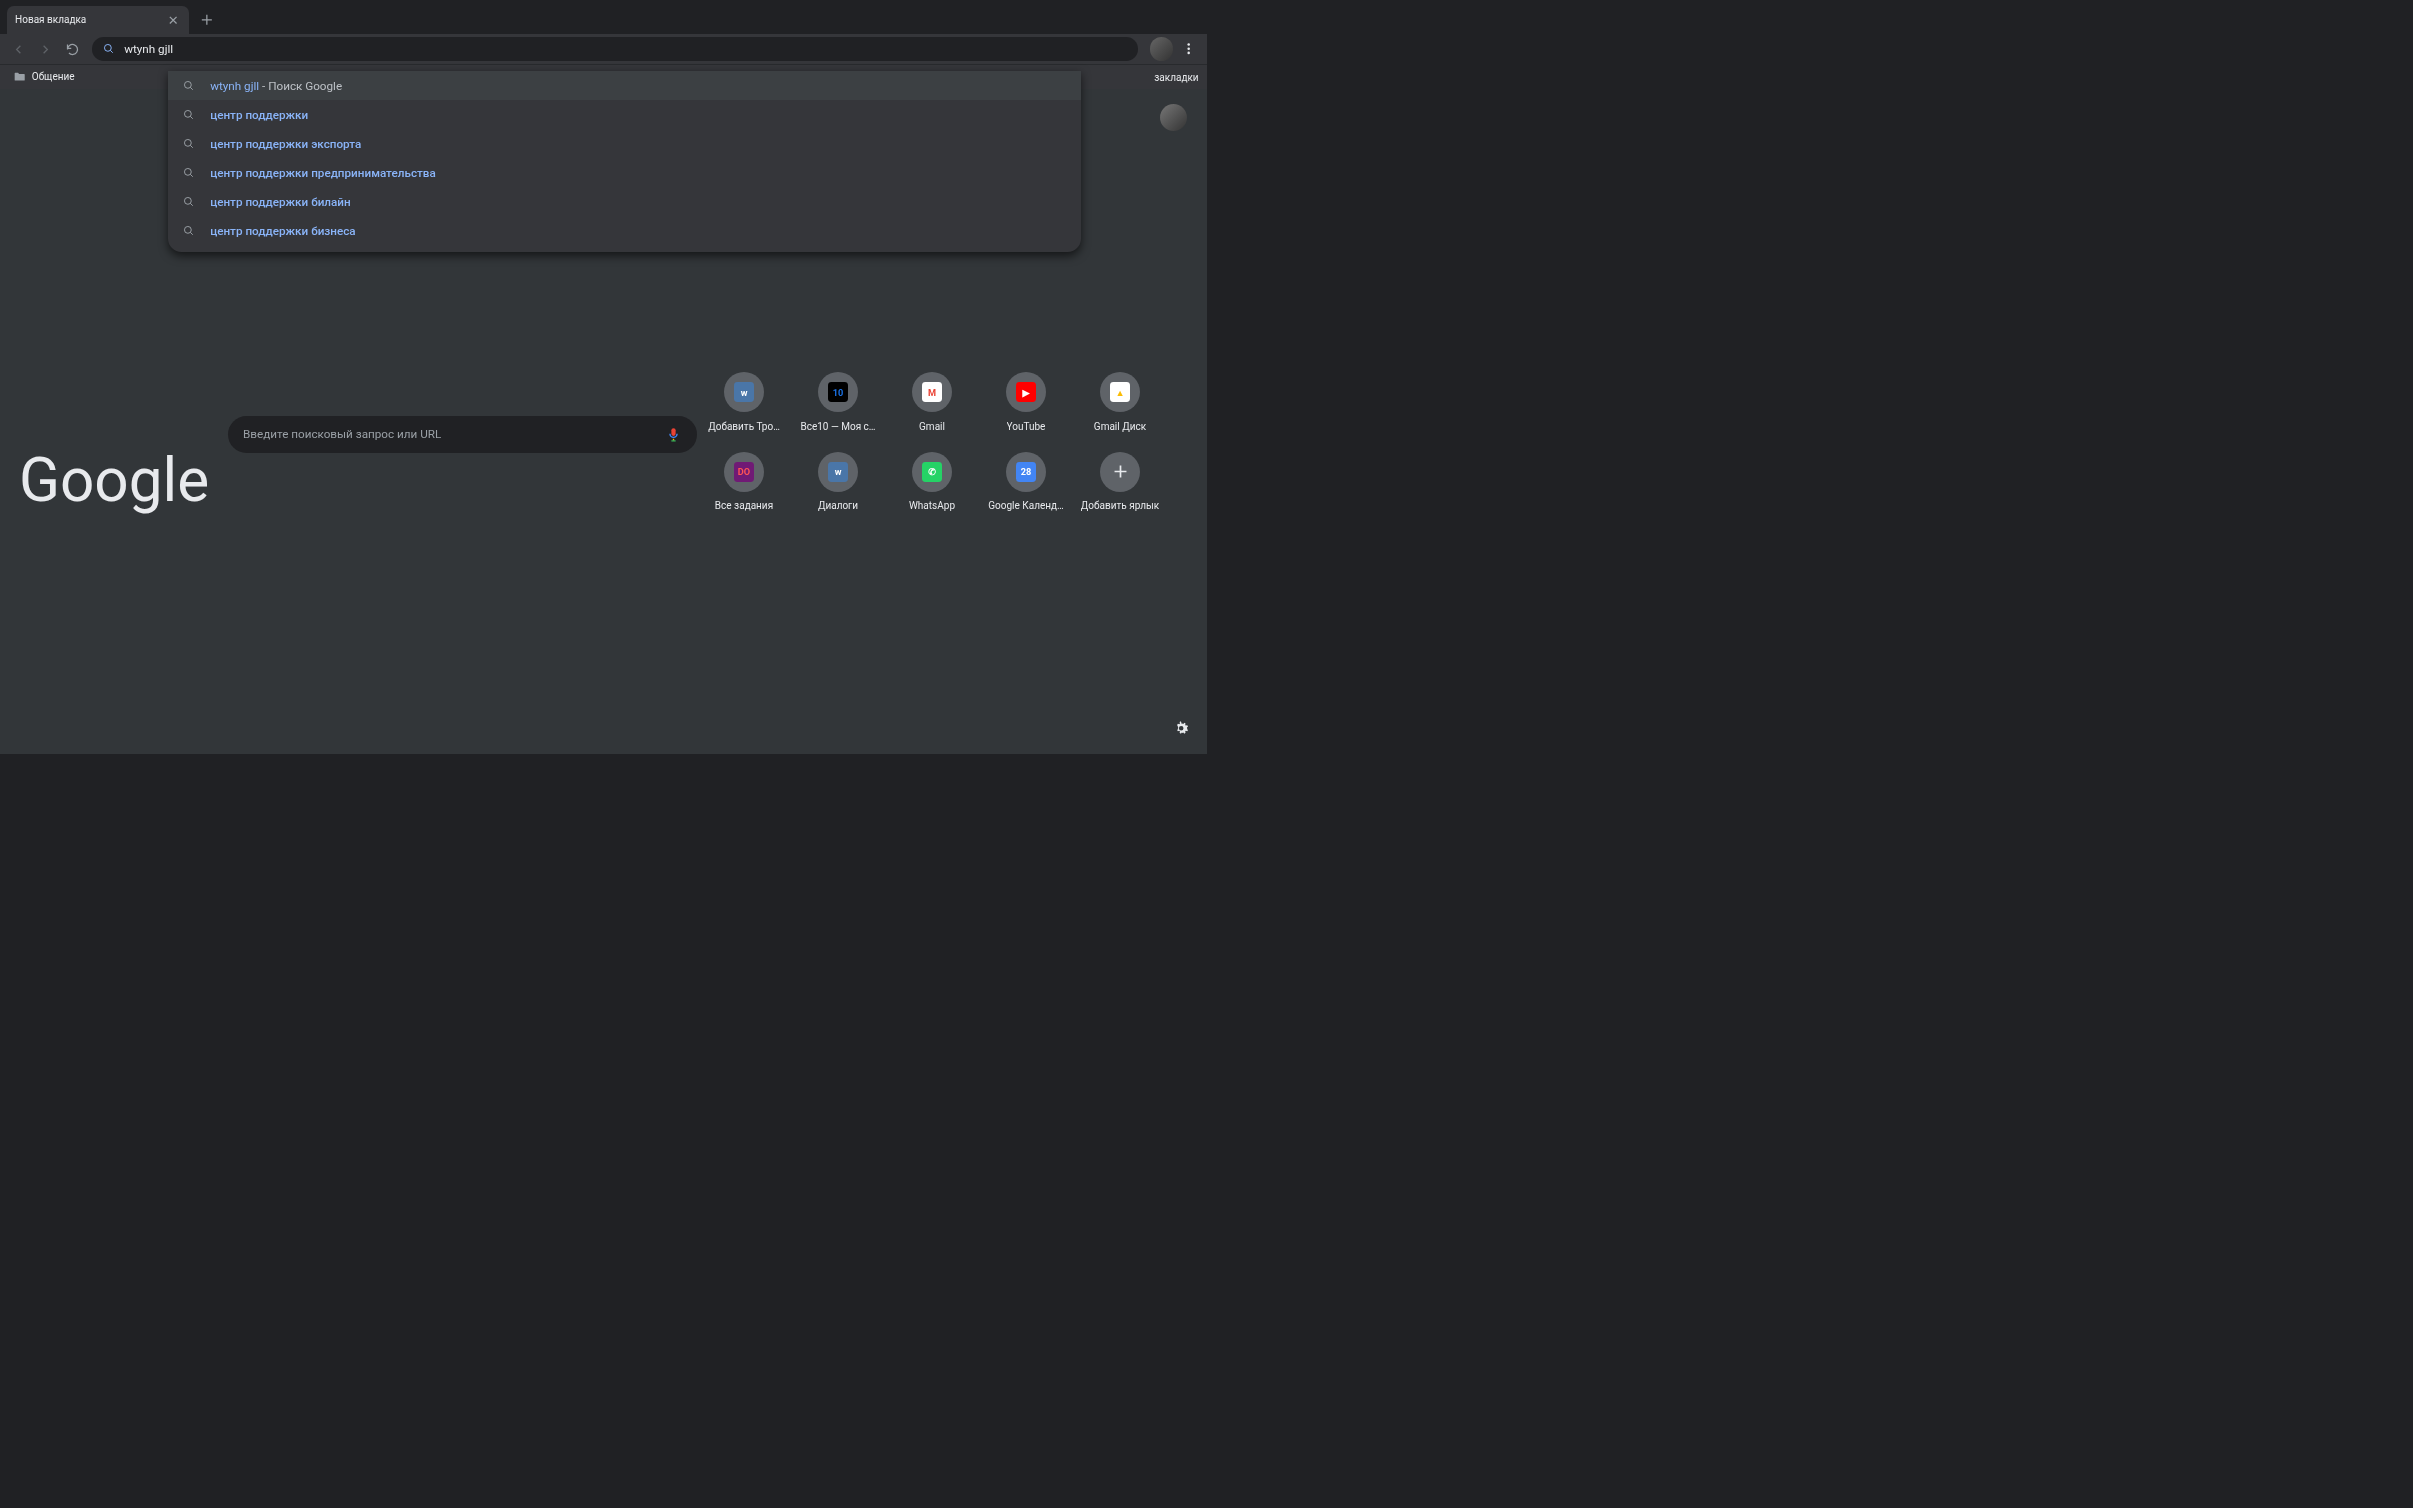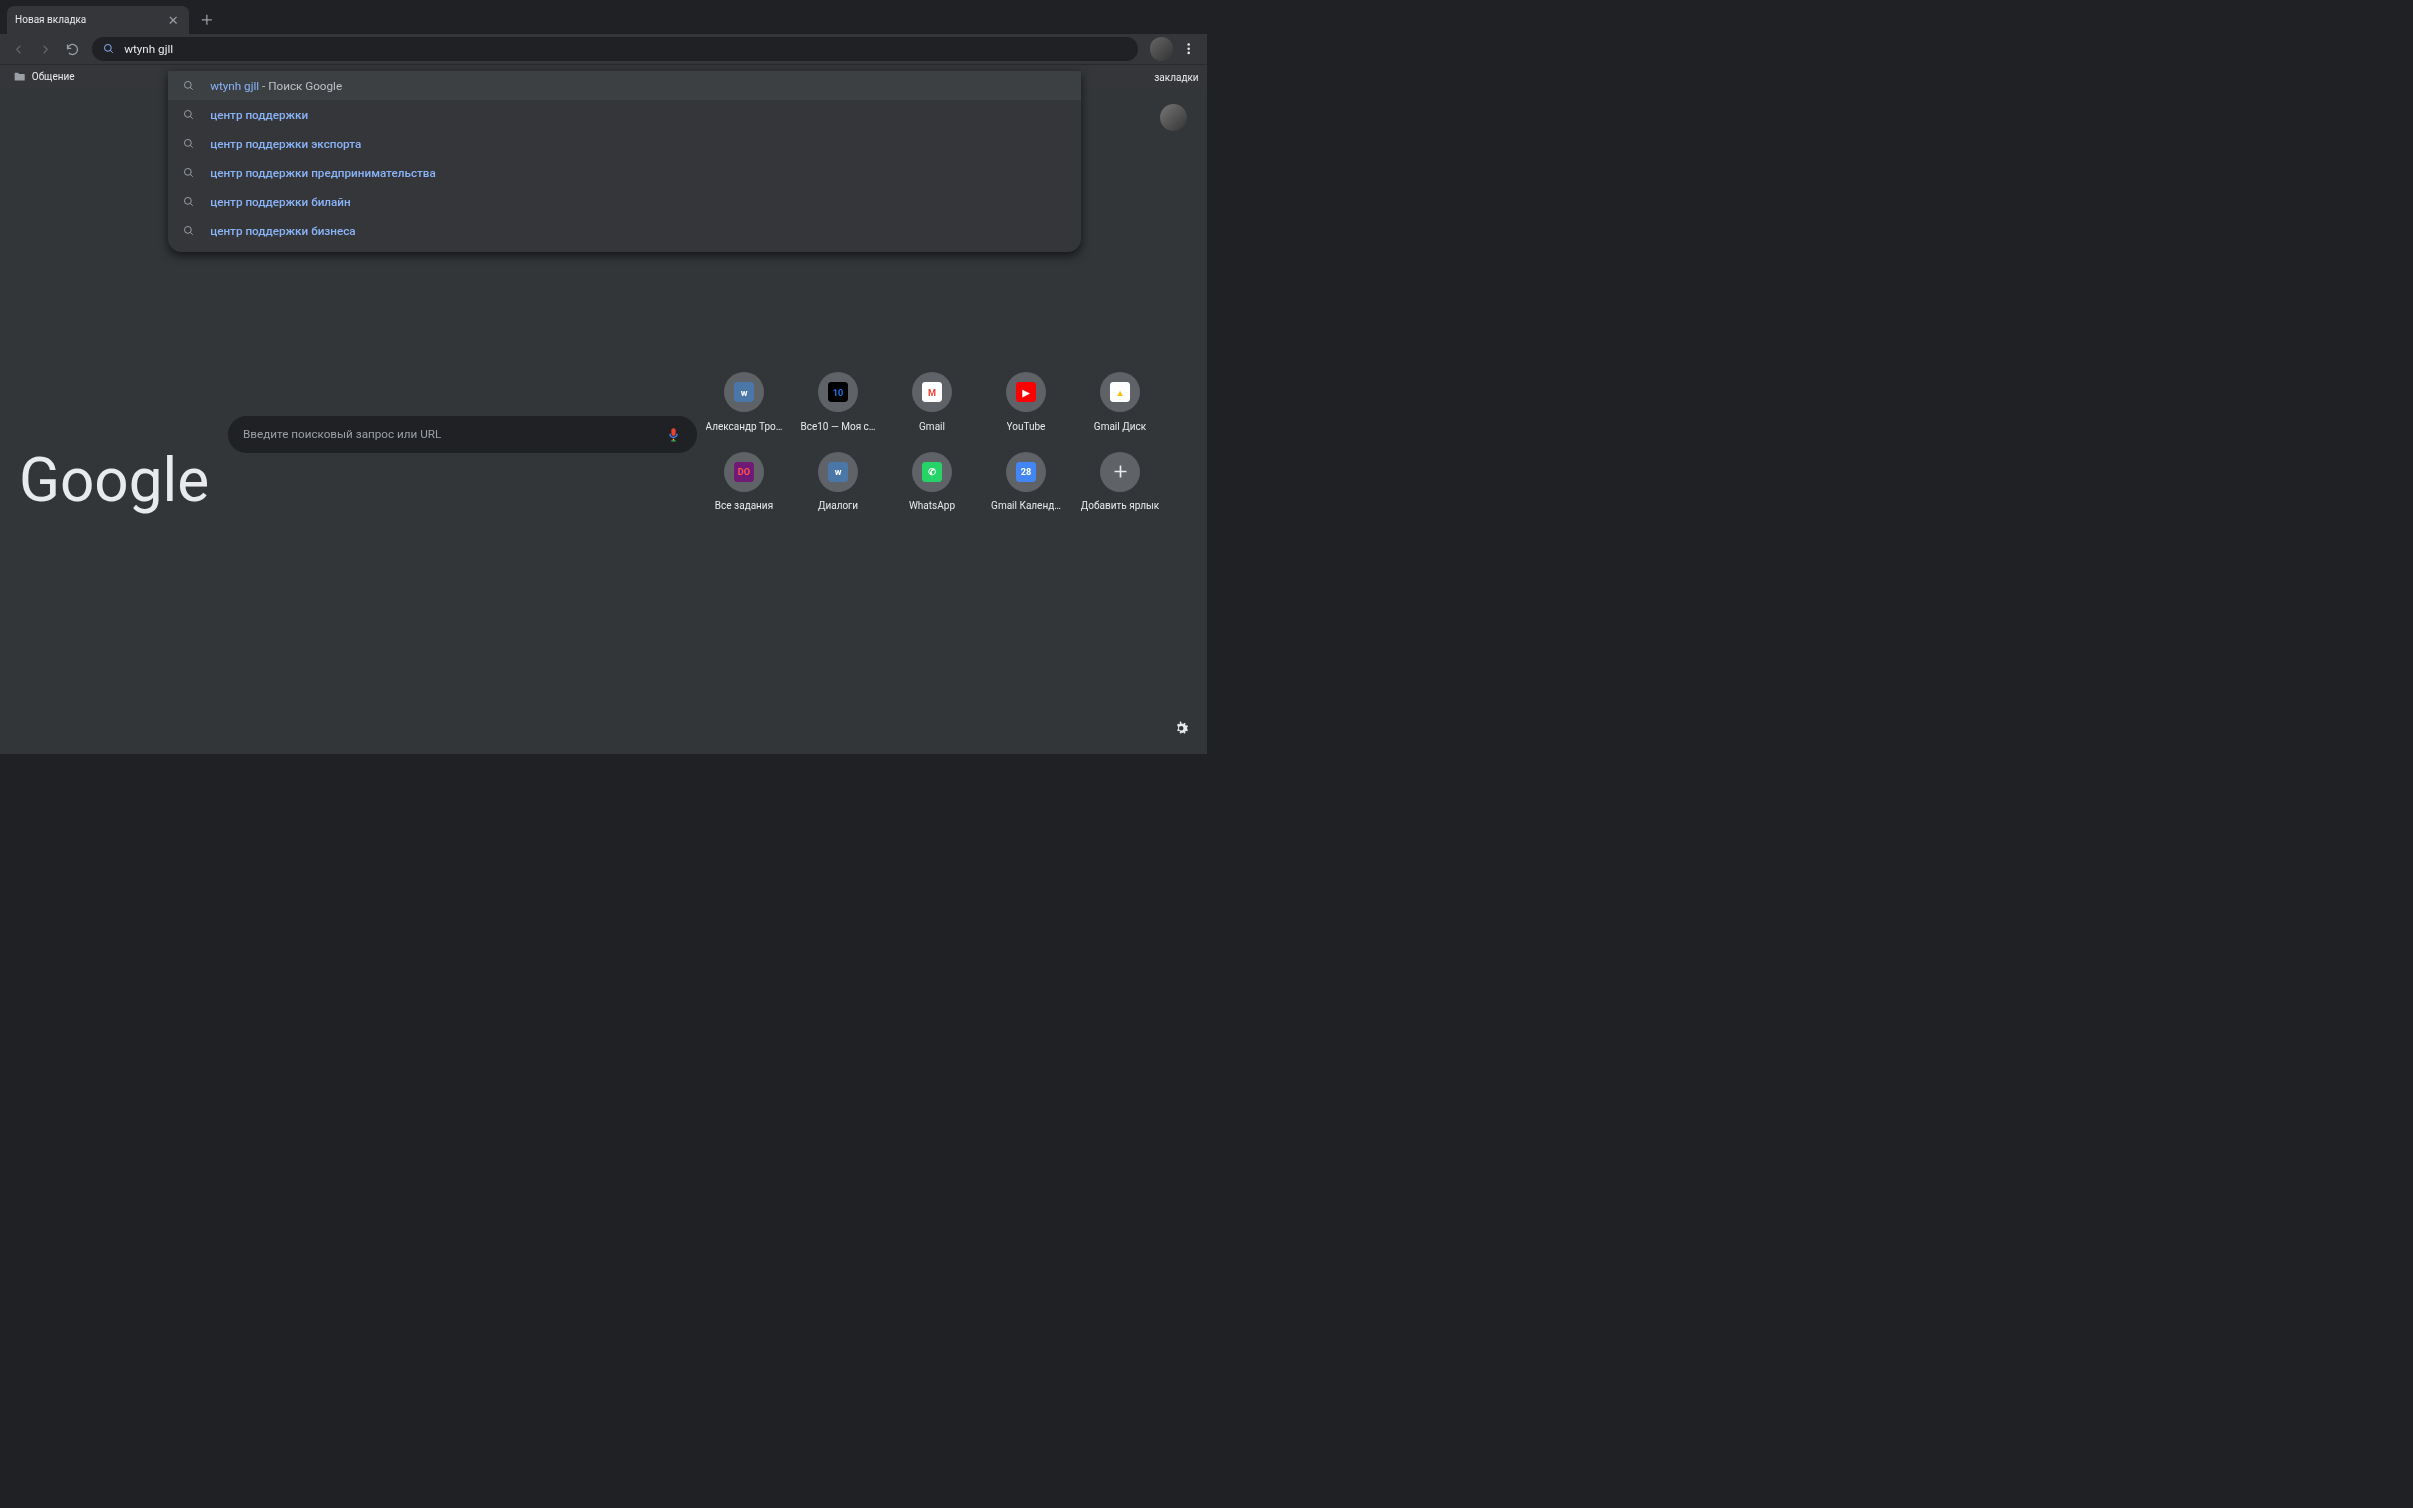--- a/index.html
+++ b/index.html
@@ -210,21 +210,21 @@
           <path d="M9 21h6" stroke="#34a853" stroke-width="2"></path>
         </svg>
     </span>
   </div>
 
   <div class="shortcuts" id="shortcut-grid">
       <div class="shortcut">
         <div class="shortcut-circle">
           <div class="shortcut-tile" style="background: rgb(74, 118, 168); color: rgb(255, 255, 255);">w</div>
         </div>
-        <div class="shortcut-label">Александр Тро…</div>
+        <div class="shortcut-label">Добавить Тро…</div>
       </div>
       <div class="shortcut">
         <div class="shortcut-circle">
           <div class="shortcut-tile" style="background: #000000; color: rgb(26, 115, 232);">10</div>
         </div>
         <div class="shortcut-label">Все10 — Моя с…</div>
       </div>
       <div class="shortcut">
         <div class="shortcut-circle">
           <div class="shortcut-tile" style="background: rgb(255, 255, 255); color: rgb(234, 67, 53);">M</div>
@@ -258,21 +258,21 @@
       <div class="shortcut">
         <div class="shortcut-circle">
           <div class="shortcut-tile" style="background: rgb(37, 211, 102); color: rgb(255, 255, 255);">✆</div>
         </div>
         <div class="shortcut-label">WhatsApp</div>
       </div>
       <div class="shortcut">
         <div class="shortcut-circle">
           <div class="shortcut-tile" style="background: rgb(66, 133, 244); color: rgb(255, 255, 255);">28</div>
         </div>
-        <div class="shortcut-label">Gmail Календ…</div>
+        <div class="shortcut-label">Google Календ…</div>
       </div>
       <div class="shortcut">
         <div class="shortcut-circle">
           <svg width="17" height="17" viewBox="0 0 20 20">
             <path d="M10 3v14M3 10h14" stroke="#e8eaed" stroke-width="2"></path>
           </svg>
         </div>
         <div class="shortcut-label">Добавить ярлык</div>
       </div>
     </div>

